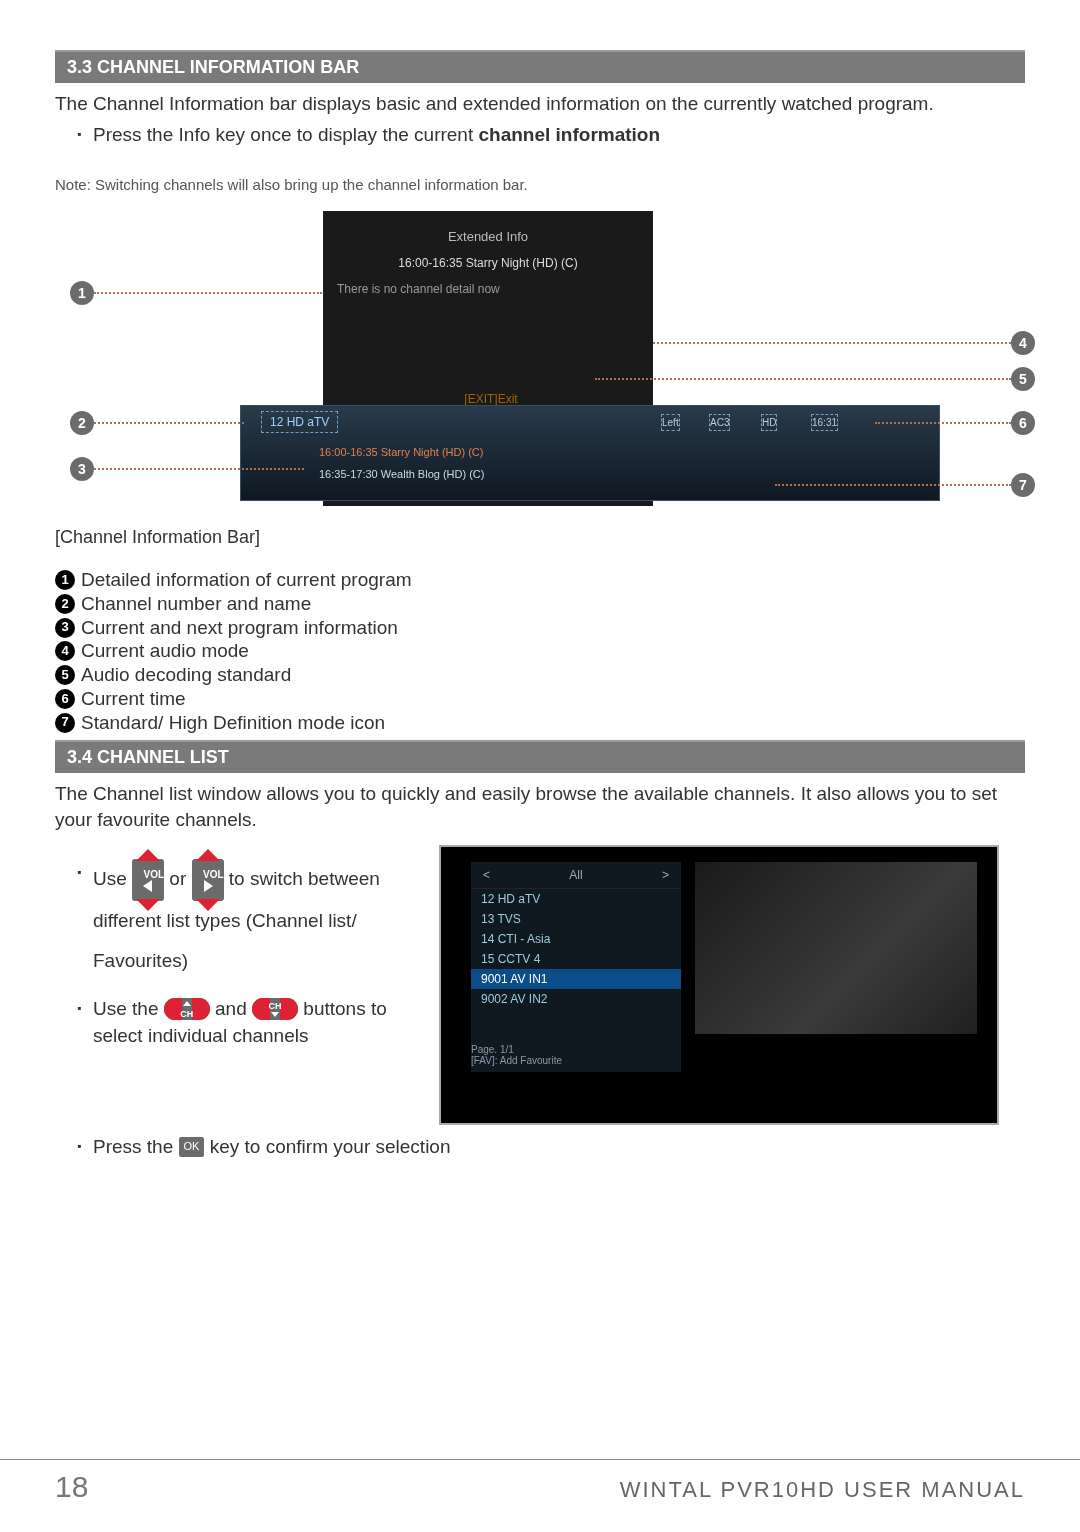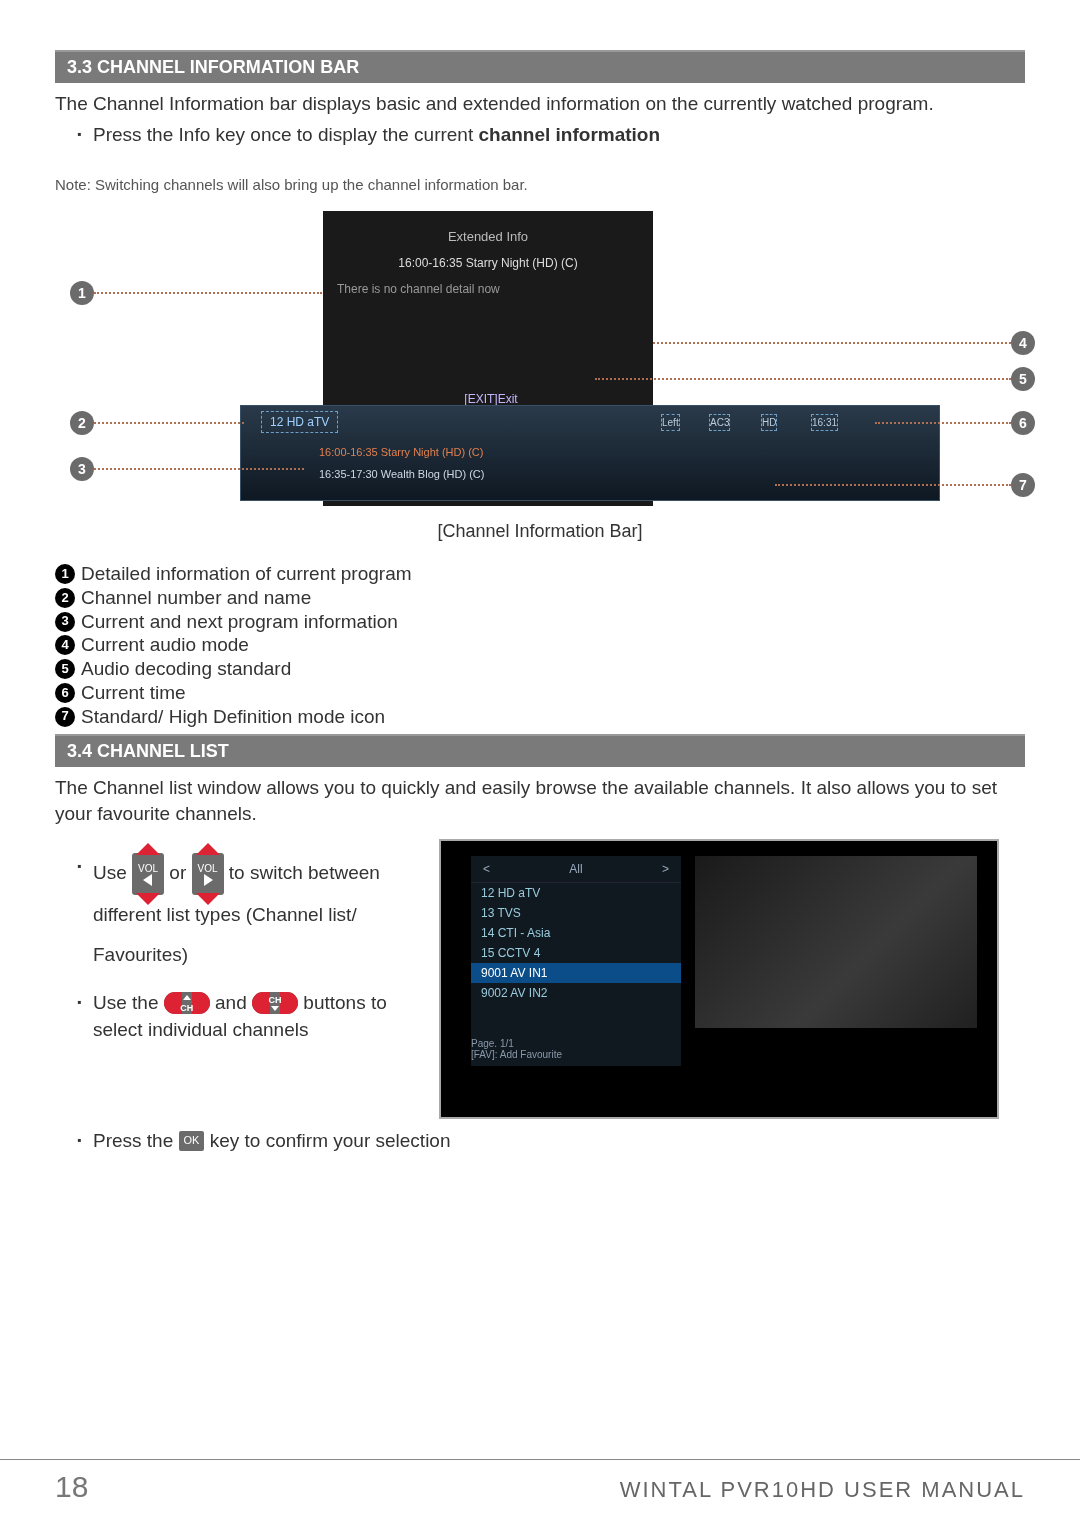--- a/index.html
+++ b/index.html
@@ -9,58 +9,58 @@
   .body-text { font-size: 19px; color: #333; margin: 8px 0 4px 0; line-height: 1.35; }
   .bullet-list { list-style: none; padding-left: 22px; }
   .bullet-list li { position: relative; font-size: 19px; color: #333; line-height: 1.45; padding-left: 16px; }
   .bullet-list li::before { content: "▪"; position: absolute; left: 0; top: 0; font-size: 12px; color: #333; line-height: 26px; }
   .note { font-size: 15px; color: #555; margin: 28px 0 18px 0; }
   .figure-wrap { width: 100%; text-align: center; margin-top: 8px; }
   .figure { position: relative; width: 980px; height: 300px; margin: 0 auto; }
   .screen { position: absolute; left: 268px; top: 0; width: 330px; height: 295px; background: #1a1a1a; }
   .screen-title { color: #bbb; font-size: 13px; text-align: center; padding: 18px 0 6px 0; }
   .screen-line { color: #ddd; font-size: 12px; text-align: center; padding: 6px 0; }
-  .screen-exit { color: #c4b5fd; font-size: 12px; text-align: center; padding: 90px 0 10px 6px; }
+  .screen-exit { color: #a16207; font-size: 12px; text-align: center; padding: 90px 0 10px 6px; }
   .infobar { position: absolute; left: 185px; top: 194px; width: 700px; height: 96px; background: linear-gradient(#2a3a4a, #0e1822); border: 1px solid #3a5066; }
   .chname { position: absolute; left: 20px; top: 5px; padding: 3px 8px; font-size: 12px; color: #9fd0ff; border: 1px dashed #6fa0c8; }
   .prog1 { position: absolute; left: 78px; top: 40px; font-size: 11px; color: #e08050; }
   .prog2 { position: absolute; left: 78px; top: 62px; font-size: 11px; color: #cfd8e0; }
   .tag { position: absolute; top: 8px; padding: 2px 0; font-size: 10px; color: #bcd; border: 1px dashed #6fa0c8; }
   .t1 { left: 420px; } .t2 { left: 468px; } .t3 { left: 520px; } .t4 { left: 570px; }
   .circ { position: absolute; width: 24px; height: 24px; border-radius: 50%; background: #6b6b6b; color: #fff; font-size: 14px; font-weight: bold; display: flex; align-items: center; justify-content: center; }
   .c1 { left: 15px; top: 70px; } .c2 { left: 15px; top: 200px; } .c3 { left: 15px; top: 246px; }
   .c4 { left: 956px; top: 120px; } .c5 { left: 956px; top: 156px; } .c6 { left: 956px; top: 200px; } .c7 { left: 956px; top: 262px; }
   .dots-h { position: absolute; border-top: 2px dotted #b07050; height: 0; }
   .d1 { left: 39px; top: 81px; width: 228px; }
   .d2 { left: 39px; top: 211px; width: 150px; }
   .d3 { left: 39px; top: 257px; width: 210px; }
   .d4 { left: 598px; top: 131px; width: 358px; }
   .d5 { left: 540px; top: 167px; width: 416px; }
   .d6 { left: 820px; top: 211px; width: 136px; }
   .d7 { left: 720px; top: 273px; width: 236px; }
-  .caption { font-size: 18px; color: #333; text-align: center; margin: 10px 0 20px 0; }
+  .caption { font-size: 18px; color: #333; text-align: left; margin: 16px 0 20px 0; }
   .legend { margin: 6px 0 4px 0; }
   .legend-row { display: flex; align-items: center; font-size: 19px; color: #333; line-height: 1.25; margin: 0; }
   .num-circle { display: inline-flex; width: 20px; height: 20px; border-radius: 50%; background: #000; color: #fff; font-size: 13px; font-weight: bold; align-items: center; justify-content: center; margin-right: 6px; flex-shrink: 0; }
   .cols34 { display: flex; gap: 24px; margin-top: 12px; }
   .col-left { flex: 0 0 360px; }
   .col-right { flex: 1; }
   .clist-fig { width: 560px; height: 280px; border: 2px solid #aaa; background: #000; position: relative; }
   .clist-panel { position: absolute; left: 30px; top: 15px; width: 210px; height: 210px; background: #101820; }
   .clist-head { display: flex; justify-content: space-between; padding: 6px 12px; color: #9ab; font-size: 12px; border-bottom: 1px solid #223; }
   .clist-item { color: #9cd; font-size: 12px; padding: 3px 10px; }
   .clist-sel { background: #0a4d88; color: #fff; }
   .clist-foot { position: absolute; bottom: 6px; left: 0; right: 0; color: #89a; font-size: 10px; text-align: left; }
   .preview { position: absolute; left: 254px; top: 15px; width: 282px; height: 172px; background: linear-gradient(135deg,#1a1a1a,#3a3a3a 60%,#202020); }
   .btn-ok { display: inline-block; background: #6b6b6b; color: #fff; font-size: 11px; padding: 2px 5px; border-radius: 2px; vertical-align: middle; position: relative; top: -1px; }
   .btn-p { display: inline-block; background: #6b6b6b; color: #fff; font-size: 13px; font-weight: bold; padding: 1px 6px; border-radius: 2px; vertical-align: middle; }
   .vol-btn { display: inline-block; width: 32px; height: 42px; background: #6b6b6b; position: relative; vertical-align: middle; border-radius: 3px; }
   .vol-btn::before { content: ""; position: absolute; left: 4px; top: -10px; border-left: 12px solid transparent; border-right: 12px solid transparent; border-bottom: 12px solid #d23; }
   .vol-btn::after { content: ""; position: absolute; left: 4px; bottom: -10px; border-left: 12px solid transparent; border-right: 12px solid transparent; border-top: 12px solid #d23; }
-  .vol-lbl { position: absolute; top: 5px; left: 0; right: 0; text-align: center; color: #fff; font-size: 10px; font-weight: normal; }
+  .vol-lbl { position: absolute; top: 5px; left: 0; right: 0; text-align: right; color: #fff; font-size: 10px; font-weight: bold; }
   .vol-arrow-l { position: absolute; bottom: 9px; left: 11px; width: 0; height: 0; border-top: 6px solid transparent; border-bottom: 6px solid transparent; border-right: 9px solid #fff; }
   .vol-arrow-r { position: absolute; bottom: 9px; left: 12px; width: 0; height: 0; border-top: 6px solid transparent; border-bottom: 6px solid transparent; border-left: 9px solid #fff; }
   .ch-btn { display: inline-block; width: 46px; height: 22px; background: #6b6b6b; border-radius: 11px; position: relative; vertical-align: middle; }
   .ch-btn .cap-l { position: absolute; left: 0; top: 0; width: 18px; height: 22px; background: #d23; border-radius: 11px 0 0 11px; }
   .ch-btn .cap-r { position: absolute; right: 0; top: 0; width: 18px; height: 22px; background: #d23; border-radius: 0 11px 11px 0; }
   .ch-btn .lbl { position: absolute; left: 0; right: 0; top: 2px; text-align: center; color: #fff; font-size: 9px; font-weight: bold; }
   .ch-btn .tri-up { position: absolute; left: 19px; top: 3px; width: 0; height: 0; border-left: 4px solid transparent; border-right: 4px solid transparent; border-bottom: 5px solid #fff; }
   .ch-btn .tri-dn { position: absolute; left: 19px; bottom: 3px; width: 0; height: 0; border-left: 4px solid transparent; border-right: 4px solid transparent; border-top: 5px solid #fff; }
   .footer { position: absolute; left: 0; right: 0; bottom: 28px; border-top: 1px solid #888; padding: 10px 55px 0 55px; display: flex; justify-content: space-between; align-items: baseline; }
   .page-num { font-size: 30px; color: #777; font-weight: 300; }

